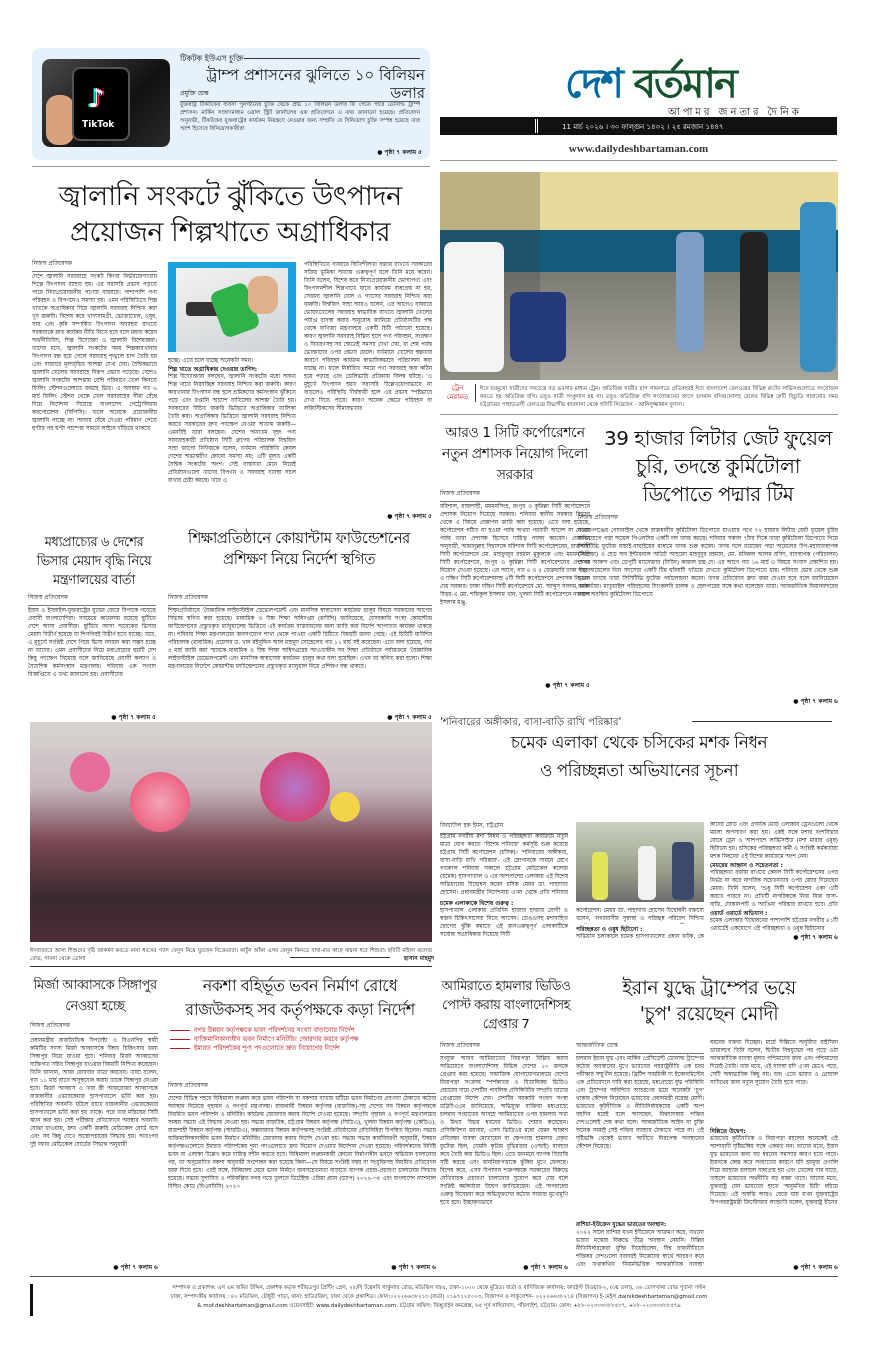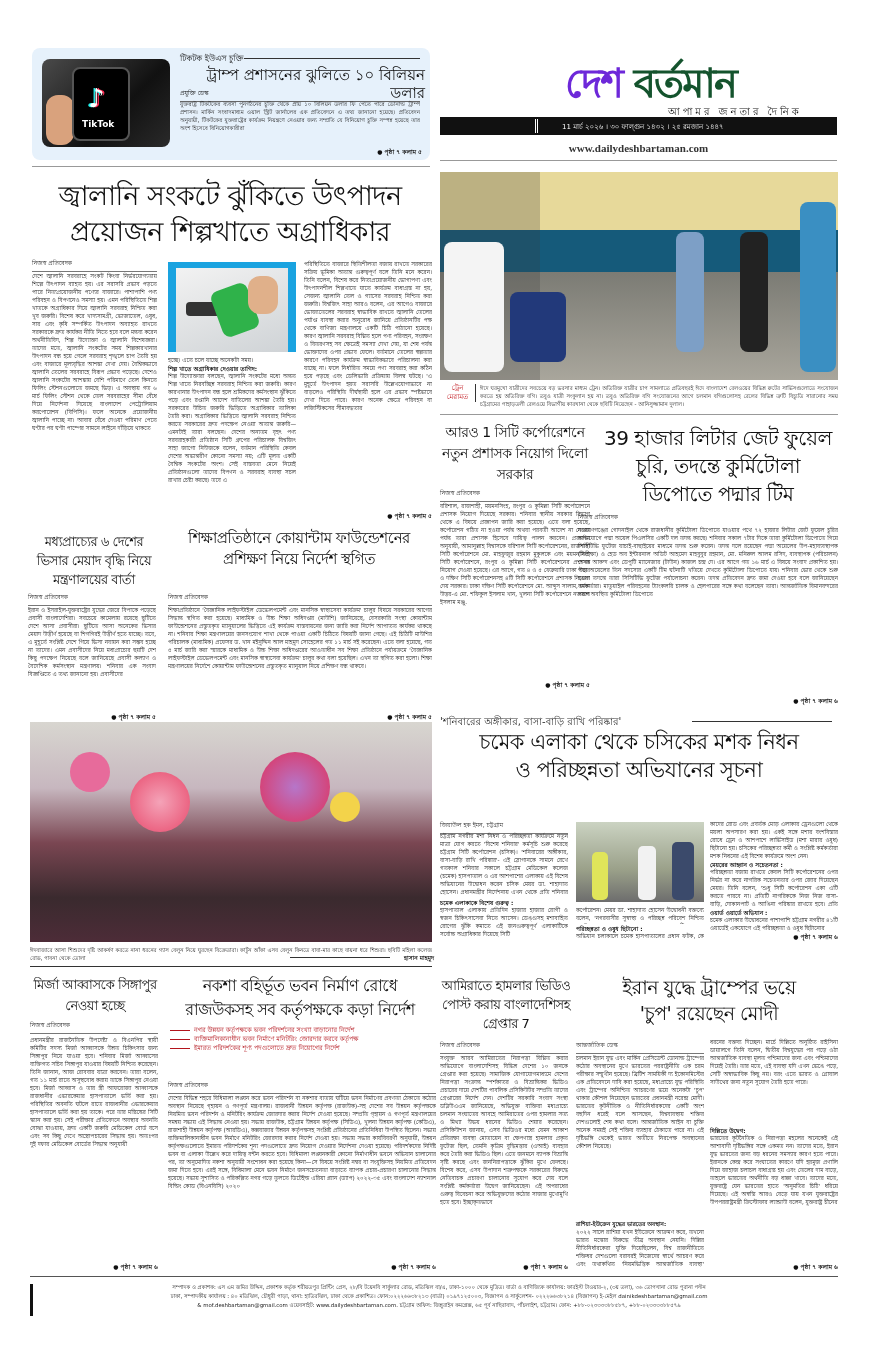--- a/index.html
+++ b/index.html
@@ -12,21 +12,21 @@
 .rule{position:absolute;background:#999}
 
 #teaser{left:32px;top:48px;width:398px;height:112px;background:#e6f1fb;border-radius:8px}
 #teaser-photo{left:10px;top:11px;width:128px;height:88px;border-radius:8px;background:linear-gradient(135deg,#4a4a4a,#111 60%,#2a2a2a)}
 #phone{left:30px;top:8px;width:58px;height:74px;background:#000;border-radius:8px;border:2px solid #555}
 #tiktok-glyph{left:14px;top:14px;color:#fff;font-size:26px;font-weight:bold;text-shadow:-2px 0 #25f4ee,2px 0 #fe2c55}
 #tiktok-word{left:8px;top:50px;color:#fff;font-size:9px;font-weight:bold}
 #hand{left:4px;top:36px;width:28px;height:50px;background:#d9a27d;border-radius:12px}
 
 #logo{left:565px;top:52px;font-size:40px;font-weight:bold;letter-spacing:-2px}
-#logo .red{color:#6d28d9}
+#logo .red{color:#0369a1}
 #logo .green{color:#14532d}
 #tagline{left:668px;top:104px;font-size:10px;letter-spacing:3px;color:#111}
 #datebar{left:440px;top:117px;width:397px;height:18px;background:#111;color:#fff;font-size:7px}
 #website{left:440px;top:142px;width:397px;text-align:center;font-family:"Liberation Serif",serif;font-size:11px;font-weight:bold;color:#333}
 .photo{background:#888;overflow:hidden}
 </style>
 </head>
 <body>
 
 <div id="teaser" class="abs">
@@ -112,21 +112,21 @@
 <div class="abs hl" style="left:166px;top:528px;width:266px;font-size:15px;line-height:21px;">
   <div>শিক্ষাপ্রতিষ্ঠানে কোয়ান্টাম ফাউন্ডেশনের</div>
   <div>প্রশিক্ষণ নিয়ে নির্দেশ স্থগিত</div>
 </div>
 <div class="abs byline" style="left:168px;top:592px;width:264px;">নিজস্ব প্রতিবেদক</div>
 <div class="abs tiny" style="left:168px;top:606px;width:264px;height:104px;">শিক্ষাপ্রতিষ্ঠানে 'বৈজ্ঞানিক লাইফস্টাইল ডেভেলপমেন্ট এবং মানসিক স্বাস্থ্যসেবা কার্যক্রম' চালুর বিষয়ে সরকারের আগের সিদ্ধান্ত স্থগিত করা হয়েছে। মাধ্যমিক ও উচ্চ শিক্ষা অধিদপ্তর (মাউশি) জানিয়েছে, বেসরকারি সংস্থা কোয়ান্টাম ফাউন্ডেশনের প্রস্তুতকৃত ম্যানুয়ালের ভিত্তিতে এই কার্যক্রম বাস্তবায়নের জন্য জারি করা নির্দেশ আপাতত কার্যকর থাকছে না। শনিবার শিক্ষা মন্ত্রণালয়ের জনসংযোগ শাখা থেকে পাওয়া একটি চিঠিতে বিষয়টি জানা গেছে। এই চিঠিটি মাউশির পরিচালক (মাধ্যমিক) প্রফেসর ড. খান মইনুদ্দিন আল মাহমুদ সোহেলের গত ১১ মার্চ সই করেছেন। এতে বলা হয়েছে, গত ৫ মার্চ জারি করা স্মারকে মাধ্যমিক ও উচ্চ শিক্ষা অধিদপ্তরের আওতাধীন সব শিক্ষা প্রতিষ্ঠানে পর্যায়ক্রমে 'বৈজ্ঞানিক লাইফস্টাইল ডেভেলপমেন্ট এবং মানসিক স্বাস্থ্যসেবা কার্যক্রম' চালুর কথা বলা হয়েছিল। এখন তা স্থগিত করা হলো। শিক্ষা মন্ত্রণালয়ের নির্দেশে কোয়ান্টাম ফাউন্ডেশনের প্রস্তুতকৃত ম্যানুয়াল নিয়ে প্রশিক্ষণ বন্ধ থাকবে।</div>
 <div class="abs jump" style="left:340px;top:712px;width:92px;">● পৃষ্ঠা ৭ কলাম ৫</div>
 
 <div class="abs" style="left:440px;top:714px;width:398px;font-size:10px;color:#333;">'শনিবারের অঙ্গীকার, বাসা-বাড়ি রাখি পরিষ্কার'</div>
 <div class="abs" style="left:692px;top:721px;width:140px;height:1px;background:#333;"></div>
-<div class="abs hl" style="left:440px;top:728px;width:398px;font-size:21px;line-height:28px;">
+<div class="abs hl" style="left:440px;top:728px;width:398px;font-size:17px;line-height:28px;">
   <div>চমেক এলাকা থেকে চসিকের মশক নিধন</div>
   <div>ও পরিচ্ছন্নতা অভিযানের সূচনা</div>
 </div>
 <div class="abs byline" style="left:440px;top:820px;width:128px;">জিয়াউল হক ইমন, চট্টগ্রাম</div>
 <div class="abs tiny" style="left:440px;top:832px;width:128px;height:64px;">চট্টগ্রাম নগরীর মশা নিধন ও পরিচ্ছন্নতা কার্যক্রমে নতুন মাত্রা যোগ করতে 'বিশেষ শনিবার' কর্মসূচি শুরু করেছে চট্টগ্রাম সিটি কর্পোরেশন (চসিক)। 'শনিবারের অঙ্গীকার, বাসা-বাড়ি রাখি পরিষ্কার'- এই স্লোগানকে সামনে রেখে গতকাল শনিবার সকালে চট্টগ্রাম মেডিকেল কলেজ (চমেক) হাসপাতাল ও এর আশপাশের এলাকায় এই বিশেষ অভিযানের উদ্বোধন করেন চসিক মেয়র ডা. শাহাদাত হোসেন। প্রধানমন্ত্রীর নির্দেশনায় এখন থেকে প্রতি শনিবার নগরজুড়ে এই বিশেষ পরিষ্কার-পরিচ্ছন্নতা ও মশক নিধন কর্মসূচি পরিচালিত হবে।</div>
 <div class="abs" style="left:440px;top:898px;width:128px;font-size:5.8px;font-weight:bold;">চমেক এলাকাকে বিশেষ গুরুত্ব :</div>
 <div class="abs tiny" style="left:440px;top:906px;width:128px;height:32px;">হাসপাতাল এলাকায় প্রতিদিন হাজার হাজার রোগী ও স্বজন চিকিৎসাসেবা নিতে আসেন। ডেঙ্গুসহ মশাবাহিত রোগের ঝুঁকি কমাতে এই জনগুরুত্বপূর্ণ এলাকাটিকে সর্বোচ্চ অগ্রাধিকার দিয়েছে সিটি</div>
 <div class="abs photo" style="left:576px;top:822px;width:128px;height:80px;background:linear-gradient(180deg,#cbd3c2,#9aa089 60%,#6d6d6d);">
   <div class="abs" style="left:16px;top:30px;width:16px;height:48px;background:#e0e55a;border-radius:5px;"></div>
   <div class="abs" style="left:62px;top:24px;width:18px;height:54px;background:#f2f2f2;border-radius:5px;"></div>

